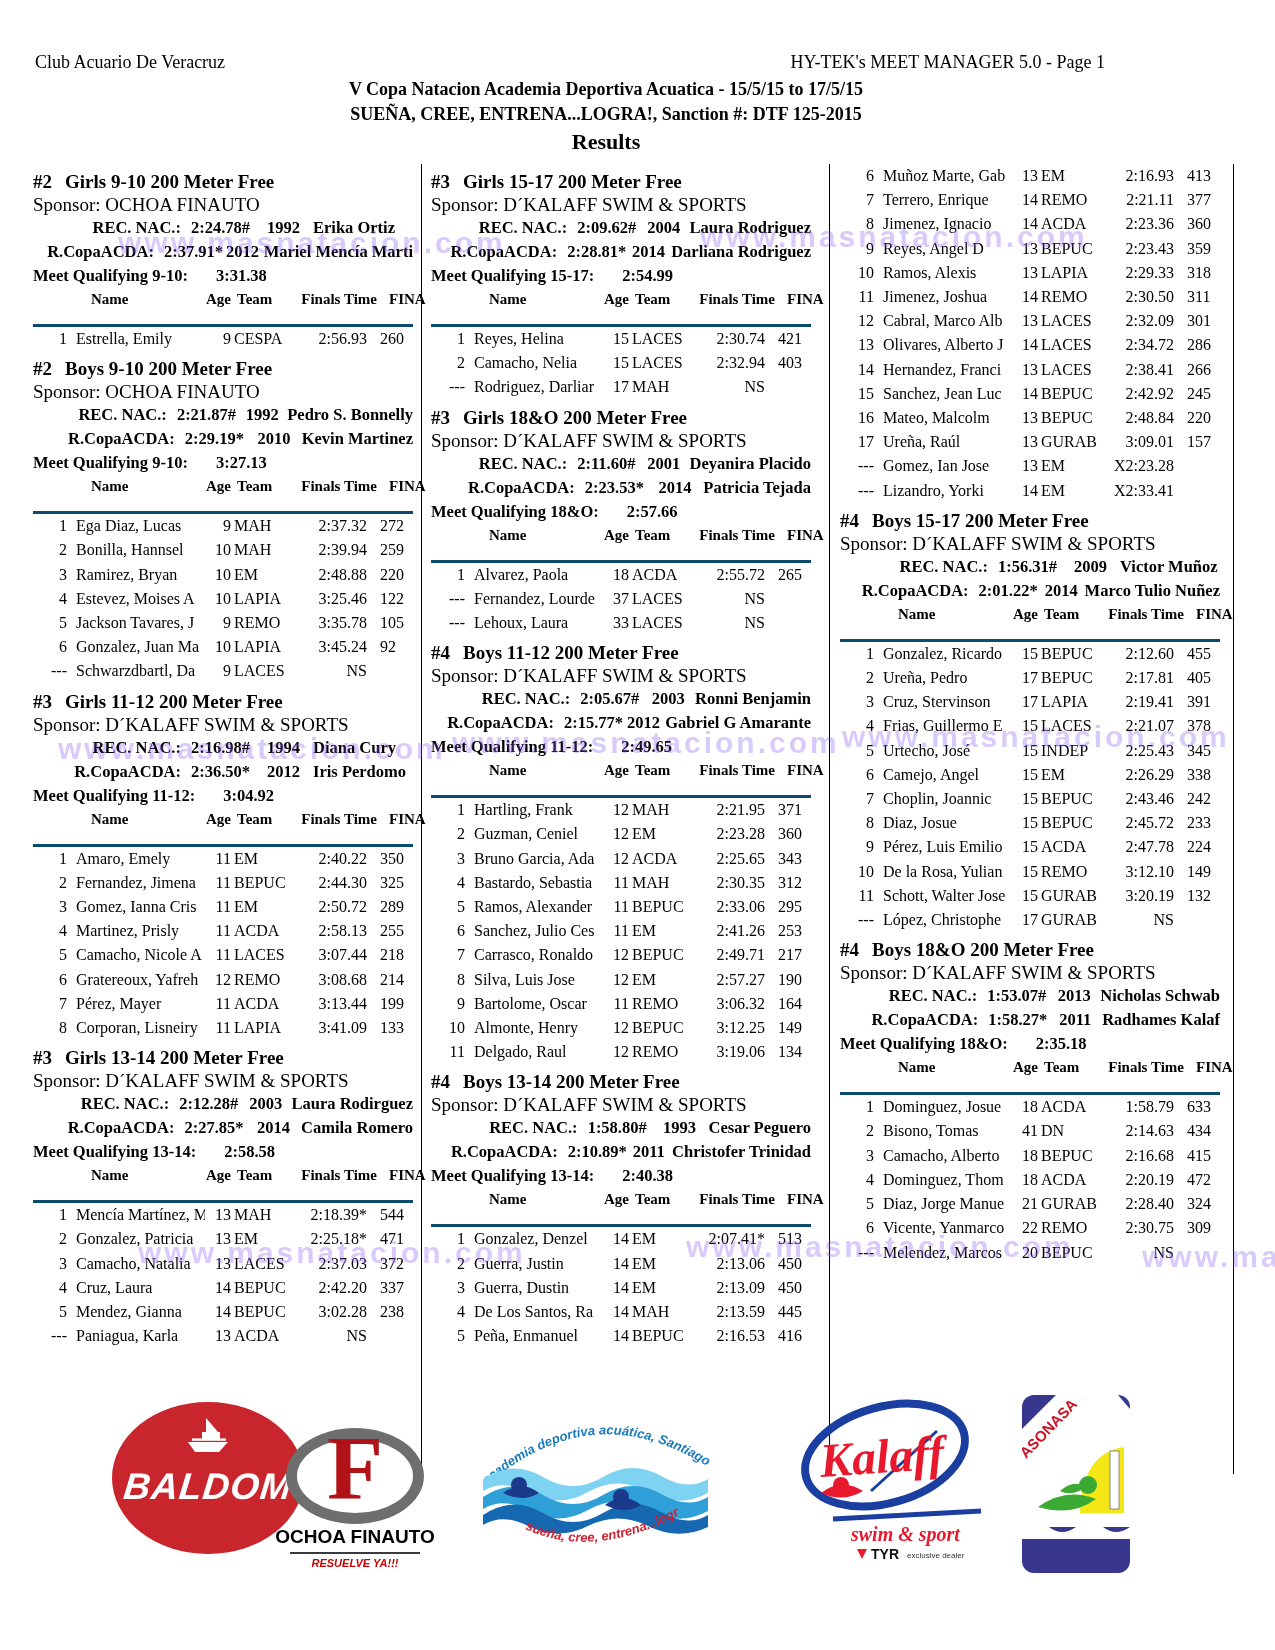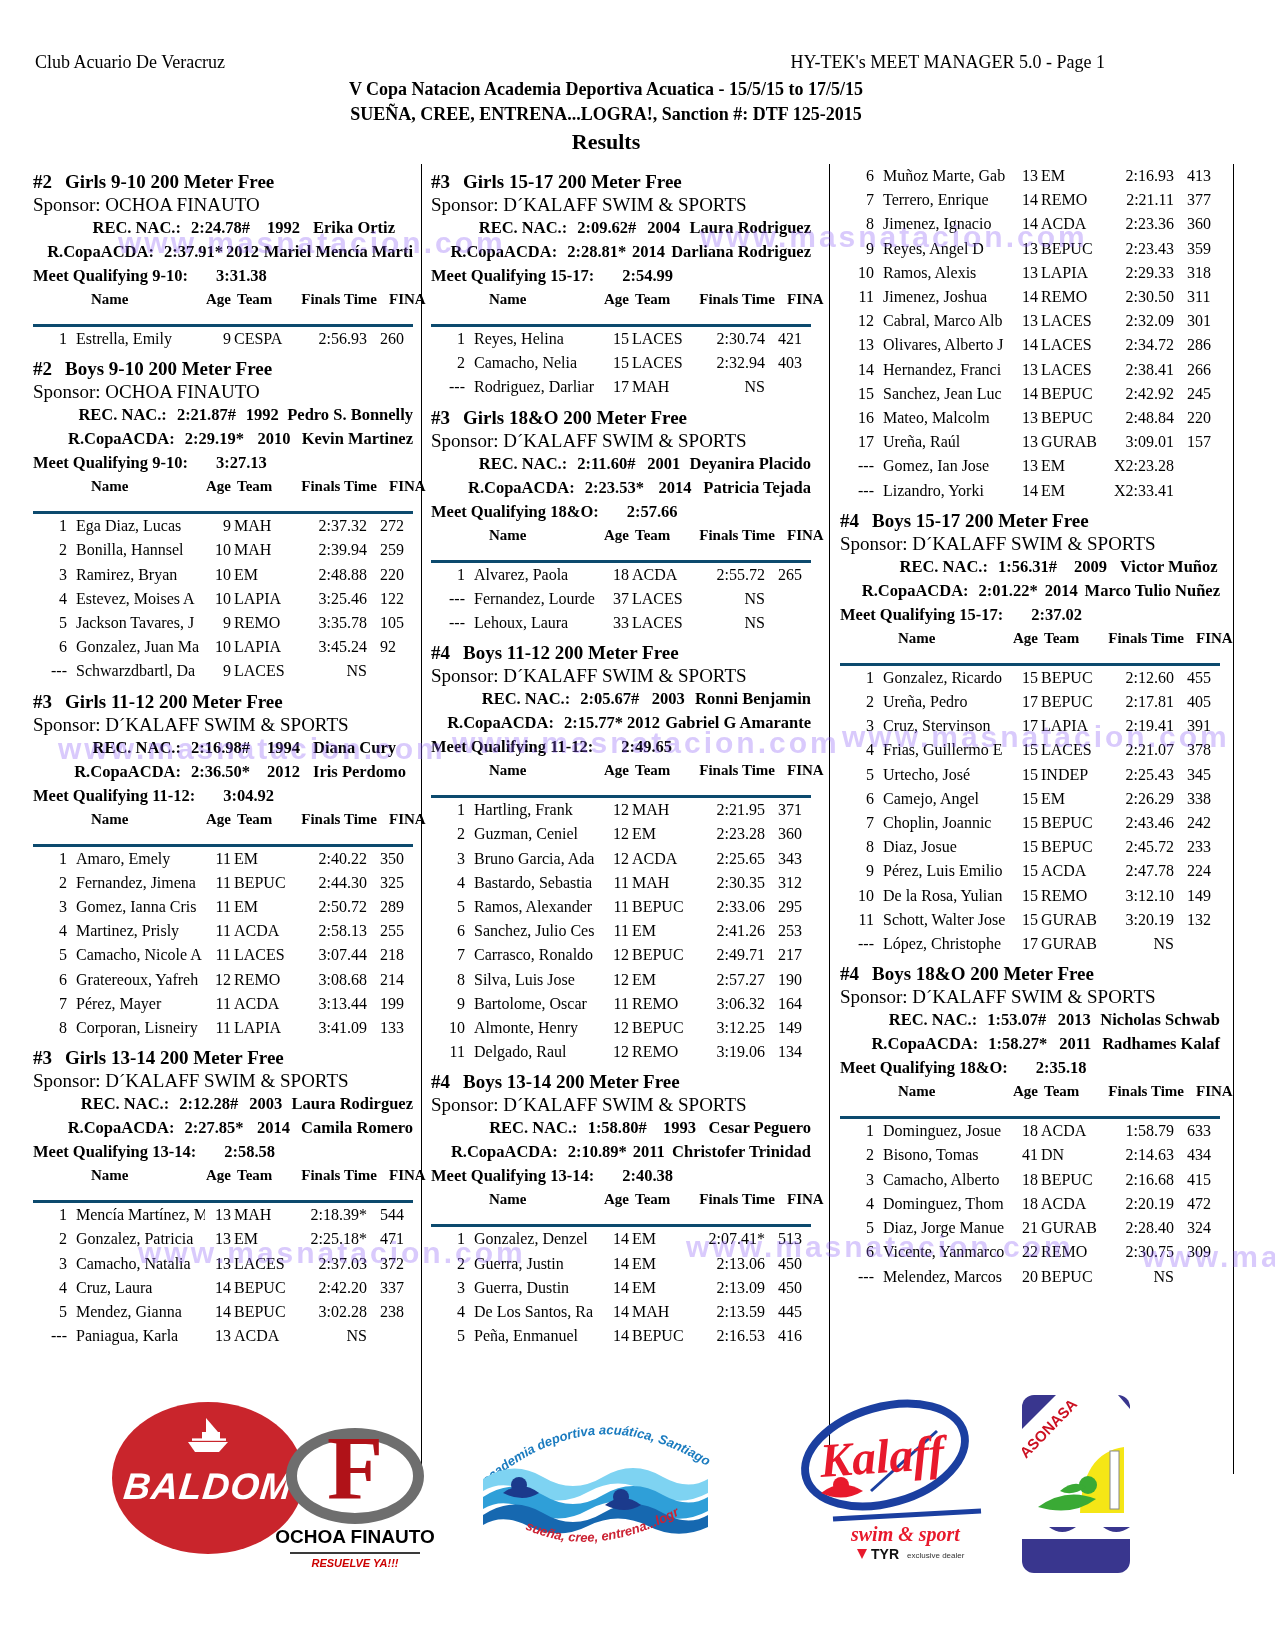--- a/index.html
+++ b/index.html
@@ -770,21 +770,20 @@
           <span class="rec-time">1:56.31#</span>
           <span class="rec-year">2009</span>
           <span class="rec-holder">Victor Muñoz</span>
         </div>
         <div class="rec-line">
           <span class="rec-label">R.CopaACDA:</span>
           <span class="rec-time">2:01.22*</span>
           <span class="rec-year">2014</span>
           <span class="rec-holder">Marco Tulio Nuñez</span>
         </div>
-        <div class="qual-line"><span class="qual-label">Meet Qualifying 15-17:</span><span class="qual-value">2:37.02</span></div>
         <div class="tbl-head">
           <span class="th-place"></span>
           <span class="th-name">Name</span>
           <span class="th-age">Age</span>
           <span class="th-teamtime">
             <span>Team</span>
             <span>Finals Time</span>
           </span>
           <span class="th-fina">FINA</span>
         </div>

